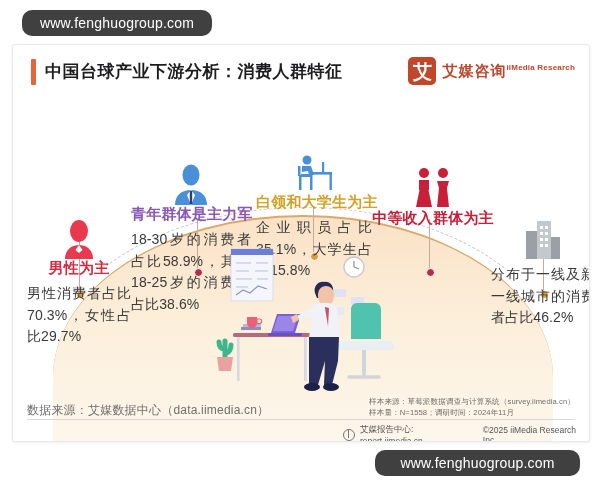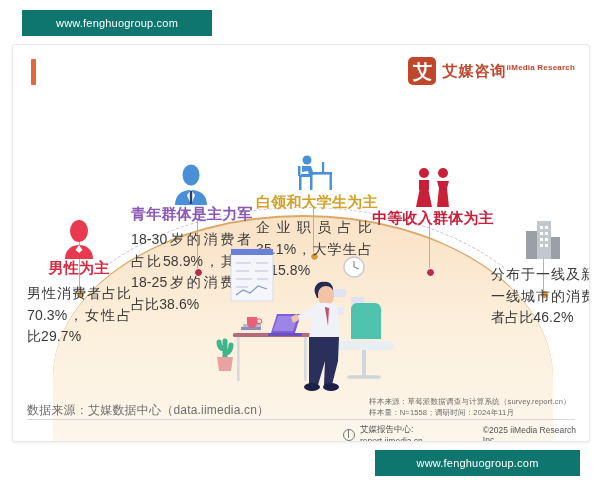--- a/index.html
+++ b/index.html
@@ -6,23 +6,23 @@
   body{
     width:600px;height:480px;overflow:hidden;
     background:#ffffff;
     font-family:"Liberation Sans","DejaVu Sans",sans-serif;
     position:relative;
   }
   .canvas{position:absolute;left:0;top:0;width:600px;height:480px;}
 
   
   .watermark{
-    position:absolute;background:#0f766e;color:#ffffff;
-    font-size:11px;letter-spacing:.2px;
-    display:flex;align-items:center;justify-content:center;
+    position:absolute;background:#404040;color:#ffffff;
+    font-size:14px;letter-spacing:.2px;
+    display:flex;align-items:center;justify-content:center;border-radius:10px;
   }
   #wm-top{left:22px;top:10px;width:190px;height:26px;}
   #wm-bottom{left:375px;top:450px;width:205px;height:26px;}
 
   
   .card{
     position:absolute;left:12px;top:44px;width:576px;height:396px;
     background:#ffffff;border:1px solid #e9e9e9;border-radius:3px;
     box-shadow:0 1px 3px rgba(0,0,0,.07);
     overflow:hidden;
@@ -108,20 +108,21 @@
 </head>
 <body>
 
 <div class="canvas">
 
   <div class="watermark" id="wm-top">www.fenghuogroup.com</div>
 
   <div class="card">
 
     <div class="accent-bar"></div>
+    <div class="title">中国台球产业下游分析：消费人群特征</div>
 
     <div class="logo">
       <div class="logo-mark">艾</div>
       <div class="logo-txt">
         <div class="logo-cn">艾媒咨询</div>
         <div class="logo-en">iiMedia Research</div>
       </div>
     </div>
 
     <div class="stage">
@@ -275,21 +276,21 @@
           <path d="M98 92h30l-1 24-6 24h-8l1-24-7 24h-9z" fill="#2a2f5c"></path>
           <ellipse cx="101" cy="142" rx="8" ry="4" fill="#1d2147"></ellipse>
           <ellipse cx="120" cy="142" rx="8" ry="4" fill="#1d2147"></ellipse>
         </svg>
       </div>
 
     </div>
 
     <div class="foot">
       <div class="foot-l">数据来源：艾媒数据中心（data.iimedia.cn）</div>
-      <div class="foot-r1">样本来源：草莓派数据调查与计算系统（survey.report.cn）</div>
+      <div class="foot-r1">样本来源：草莓派数据调查与计算系统（survey.iimedia.cn）</div>
       <div class="foot-r2">样本量：N=1558；调研时间：2024年11月</div>
       <div class="foot-line"></div>
       <div class="foot-b">
         <span class="globe"></span>
         <span>艾媒报告中心: report.iimedia.cn</span>
         <span>©2025  iiMedia Research Inc</span>
       </div>
     </div>
 
   </div>

